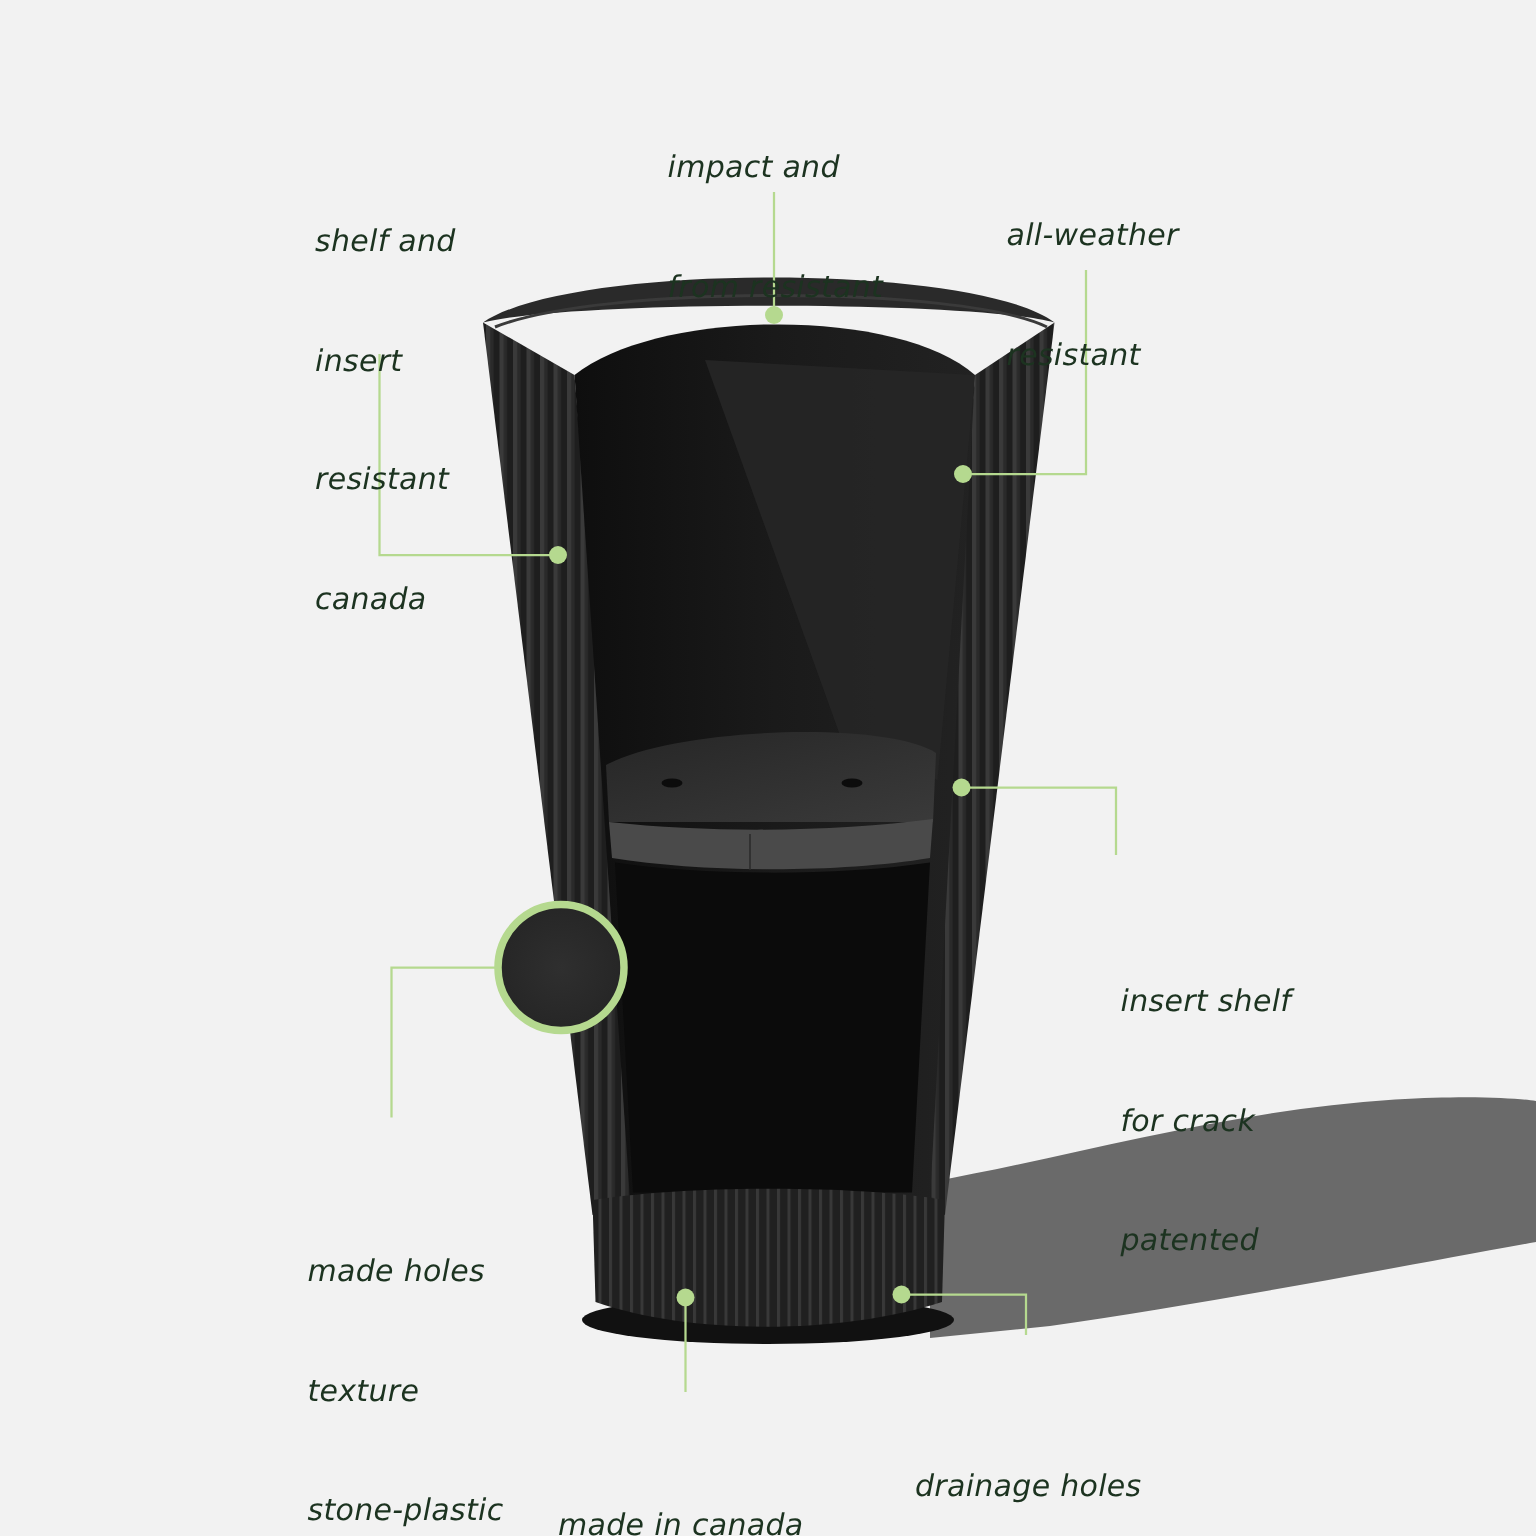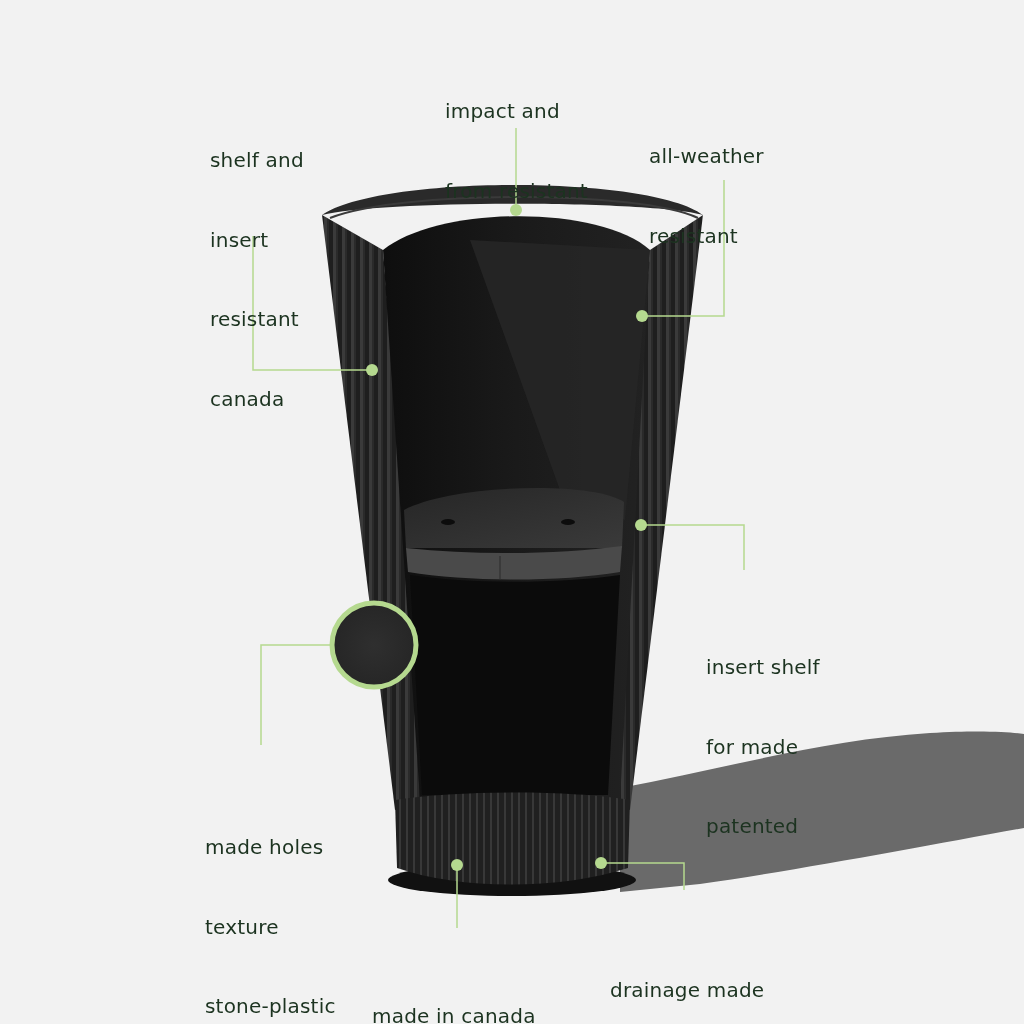--- a/index.html
+++ b/index.html
@@ -2,21 +2,21 @@
 <html><head>
   <meta charset="utf-8">
   <style>
     html, body { margin: 0; padding: 0; }
     body {
       width: 1024px; height: 1024px; overflow: hidden;
       background: #f2f2f2;
       font-family: "DejaVu Sans", sans-serif;
       position: relative;
     }
-    #stage { position: absolute; left: 0; top: 0; width: 932px; height: 1024px; }
+    #stage { position: absolute; left: 0; top: 0; width: 932px; height: 1024px; font-style: italic; }
     .label {
       position: absolute;
       color: #1c3320;
       font-size: 20px;
       line-height: 26.5px;
       letter-spacing: 0.2px;
       white-space: pre;
       font-family: "DejaVu Sans", sans-serif;
     }
     .label span { display: block; }
@@ -115,39 +115,39 @@
     <span>from resistant</span>
   </div>
 
   <div class="label" style="left:210px; top:94px;">
     <span>shelf and</span>
     <span>insert</span>
     <span>resistant</span>
     <span>canada</span>
   </div>
 
-  <div class="label" style="left:649px; top:90px;">
+  <div class="label" style="left:671px; top:90px;">
     <span>all-weather</span>
     <span>resistant</span>
   </div>
 
-  <div class="label" style="left:706px; top:601px;">
+  <div class="label" style="left:747px; top:601px;">
     <span>insert shelf</span>
-    <span>for made</span>
+    <span>for crack</span>
     <span>patented</span>
   </div>
 
   <div class="label" style="left:205px; top:781px;">
     <span>made holes</span>
     <span>texture</span>
     <span>stone-plastic</span>
     
   </div>
 
   <div class="label" style="left:610px; top:924px;">
-    <span>drainage made</span>
+    <span>drainage holes</span>
   </div>
 
   <div class="label" style="left:372px; top:950px;">
     <span>made in canada</span>
   </div>
 
 </div>
 
 </body></html>

